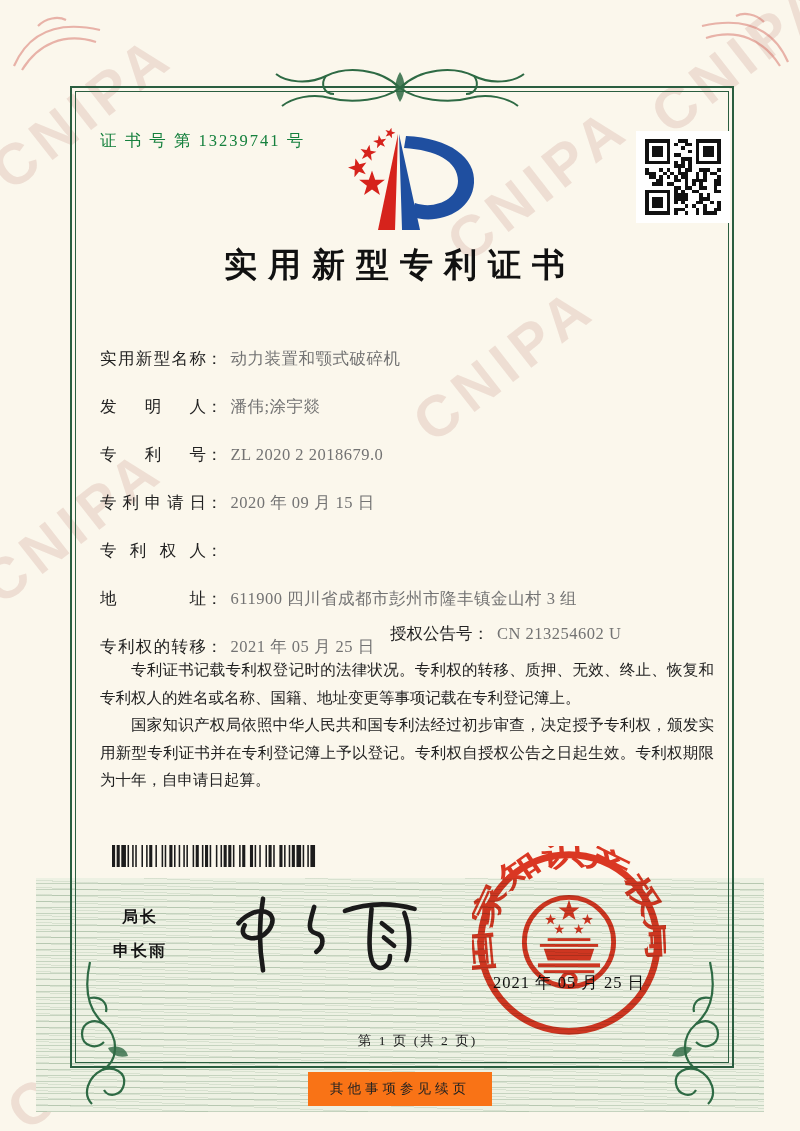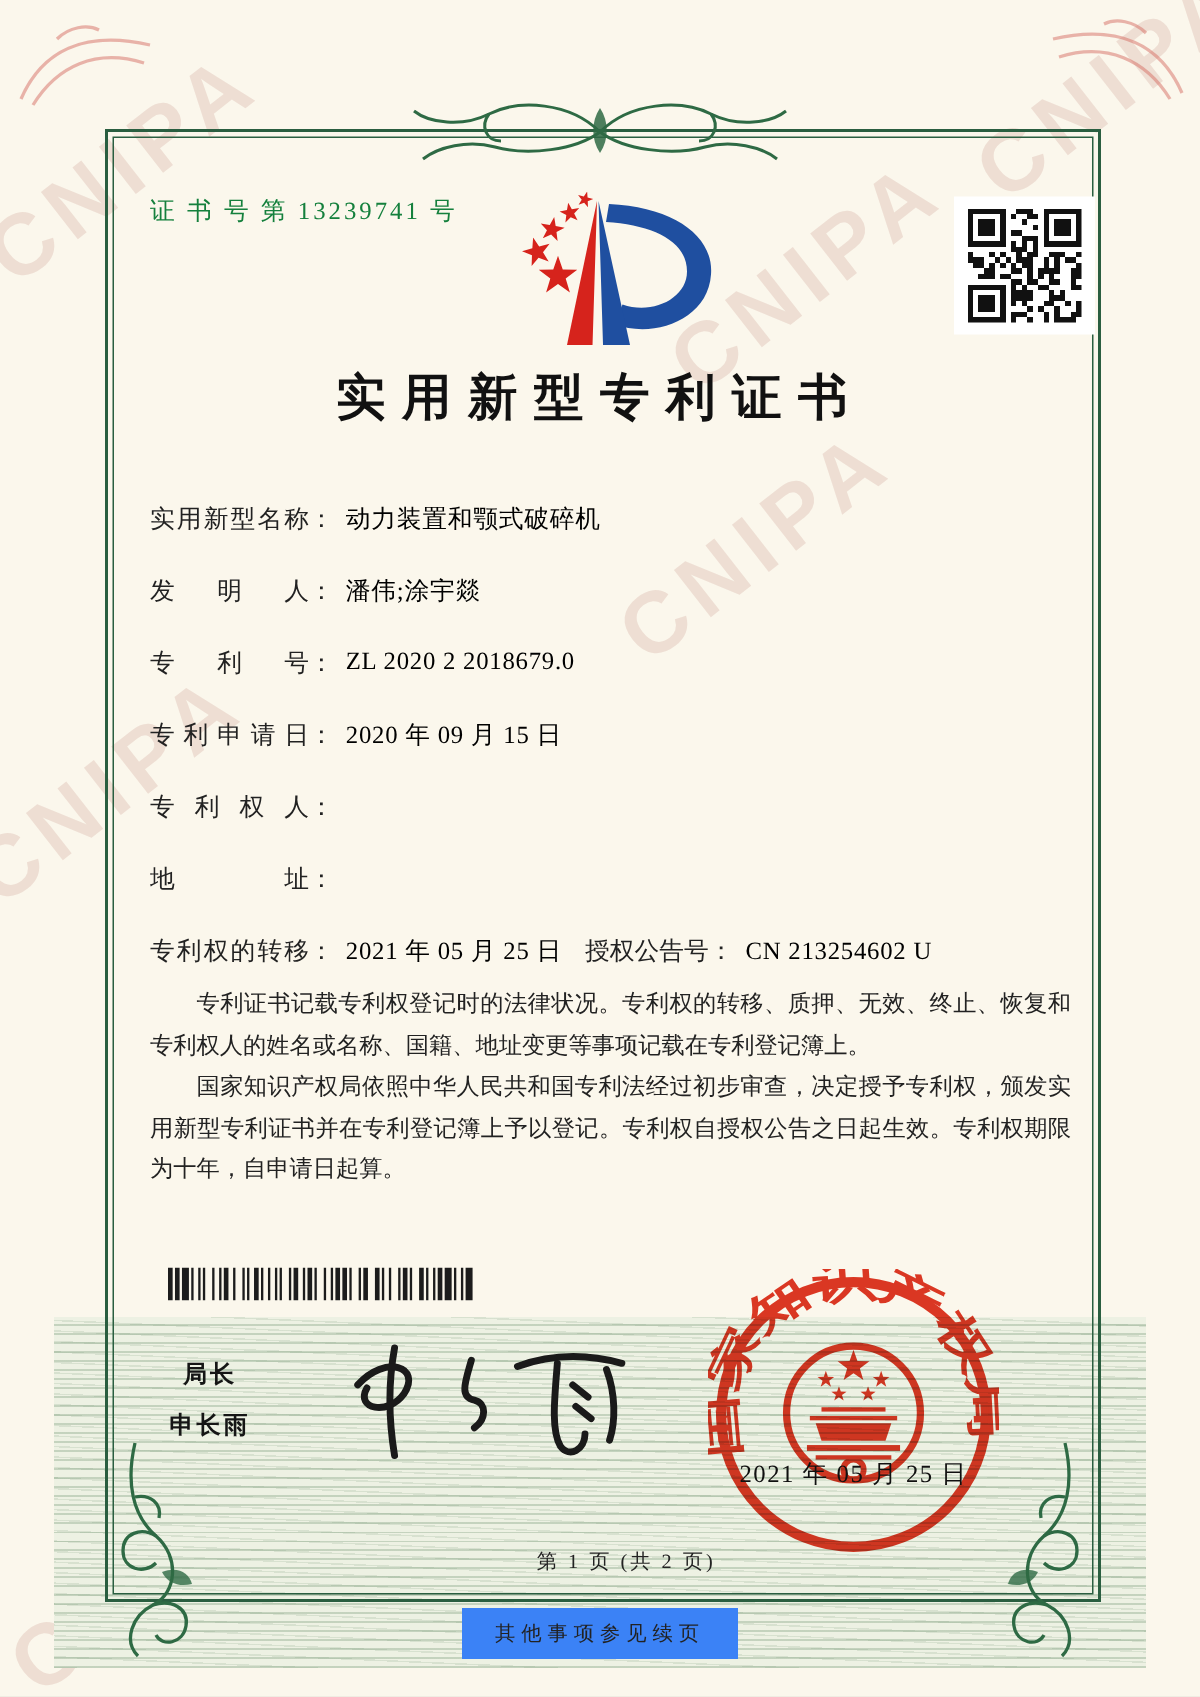--- a/index.html
+++ b/index.html
@@ -18,42 +18,42 @@
   .orn{position:absolute;z-index:2;pointer-events:none;}
   
   .cert-no{position:absolute;z-index:3;left:100px;top:130px;font-size:16.5px;letter-spacing:2px;color:#15803d;}
   .logo{position:absolute;z-index:3;left:332px;top:126px;width:150px;height:112px;}
   .qr-pad{position:absolute;z-index:3;left:636px;top:131px;width:94px;height:92px;background:#ffffff;}
   .qr{position:absolute;left:9px;top:8px;width:76px;height:76px;}
   .title{position:absolute;z-index:3;left:0;right:0;top:243px;text-align:center;font-size:33px;font-weight:bold;
          letter-spacing:11px;color:#111;}
   
   .fields{position:absolute;z-index:3;left:100px;top:335px;width:580px;font-size:16.5px;}
-  .frow{display:flex;align-items:flex-start;height:48px;position:relative;}
+  .frow{display:flex;align-items:center;height:48px;position:relative;}
   .flabel{display:inline-block;width:106px;text-align:justify;text-align-last:justify;-moz-text-align-last:justify;color:#222;}
   .fcolon{margin-right:8px;color:#222;}
-  .fvalue{letter-spacing:0.5px;color:#000000;white-space:nowrap;}
+  .fvalue{letter-spacing:0.5px;color:#737373;white-space:nowrap;}
   .grant-no{position:absolute;left:290px;top:0;display:flex;align-items:baseline;}
   .grant-no .flabel2{color:#222;}
   
   .paras{position:absolute;z-index:3;left:100px;top:656px;width:614px;font-size:15.5px;line-height:1.78;color:#222;text-align:justify;}
   .paras p{margin:0;text-indent:2em;}
   
   .barcode{position:absolute;z-index:3;left:110px;top:845px;width:214px;height:22px;}
   
   .sig-labels{position:absolute;z-index:3;left:113px;top:900px;font-family:"Liberation Sans","DejaVu Sans",sans-serif;
       font-size:16px;font-weight:600;color:#151515;letter-spacing:2px;line-height:34px;text-align:center;}
   .signature{position:absolute;z-index:3;left:218px;top:886px;width:215px;height:98px;}
   
   .seal{position:absolute;z-index:4;left:472px;top:846px;width:194px;height:194px;opacity:0.93;mix-blend-mode:multiply;}
   .seal-date{position:absolute;z-index:5;left:468px;top:972px;width:202px;text-align:center;font-size:16.5px;
       letter-spacing:1px;color:#101010;}
   
   .page-num{position:absolute;z-index:3;left:0;right:0;top:1032px;text-align:center;font-size:13.5px;letter-spacing:2px;color:#222;margin-left:35px;}
-  .note-wrap{position:absolute;z-index:3;left:50%;transform:translateX(-50%);top:1072px;background:#3b82f6;
+  .note-wrap{position:absolute;z-index:3;left:50%;transform:translateX(-50%);top:1072px;background:#f97316;
       padding:8px 22px;font-size:13.5px;letter-spacing:4px;color:#222;white-space:nowrap;}
 </style>
 </head>
 <body>
 
 <div class="page">
 
   <div class="wm" style="left:-24px;top:78px;">CNIPA</div>
   <div class="wm" style="left:432px;top:150px;">CNIPA</div>
   <div class="wm" style="left:398px;top:330px;">CNIPA</div>
@@ -296,20 +296,21 @@
         <span class="fcolon">：</span>
       <span class="fvalue">2020 年 09 月 15 日</span>
     </div>
     <div class="frow">
       <span class="flabel">专利权人</span>
         <span class="fcolon">：</span>
     </div>
     <div class="frow">
       <span class="flabel">地址</span>
         <span class="fcolon">：</span>
+      <span class="fvalue">611900 四川省成都市彭州市隆丰镇金山村 3 组</span>
     </div>
     <div class="frow">
       <span class="flabel">专利权的转移</span>
         <span class="fcolon">：</span>
       <span class="fvalue">2021 年 05 月 25 日</span>
       <span class="grant-no">
         <span class="flabel2">授权公告号</span>
           <span class="fcolon">：</span>
         <span class="fvalue">CN 213254602 U</span>
       </span>

